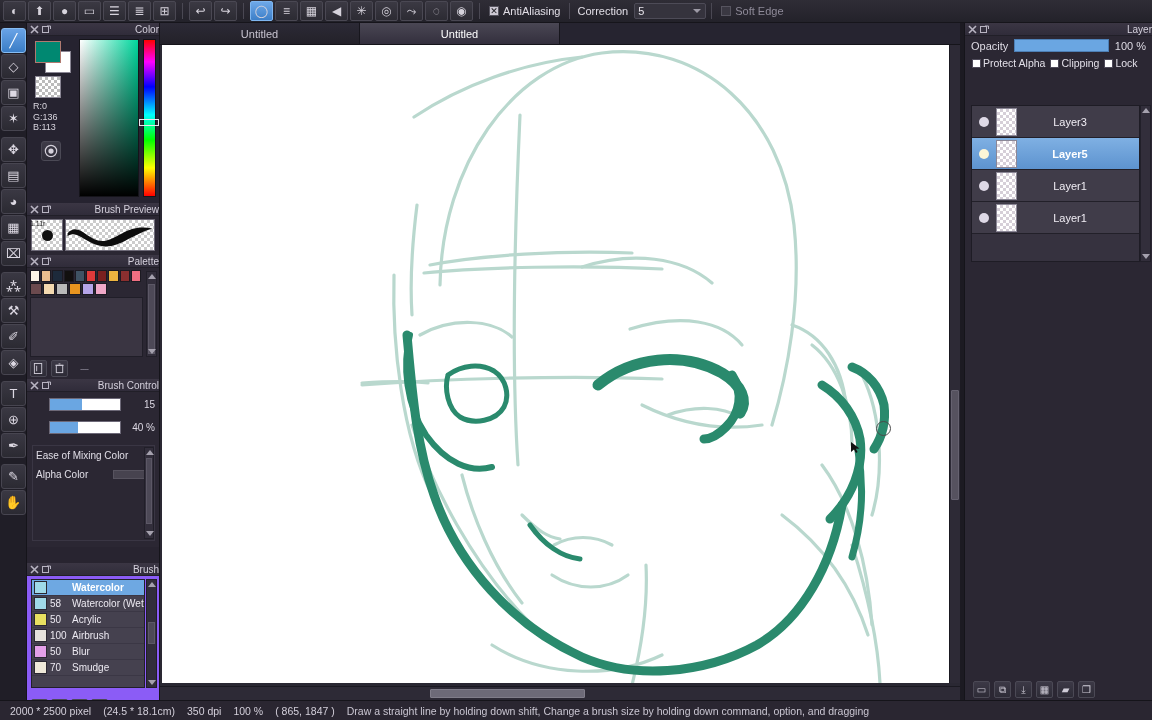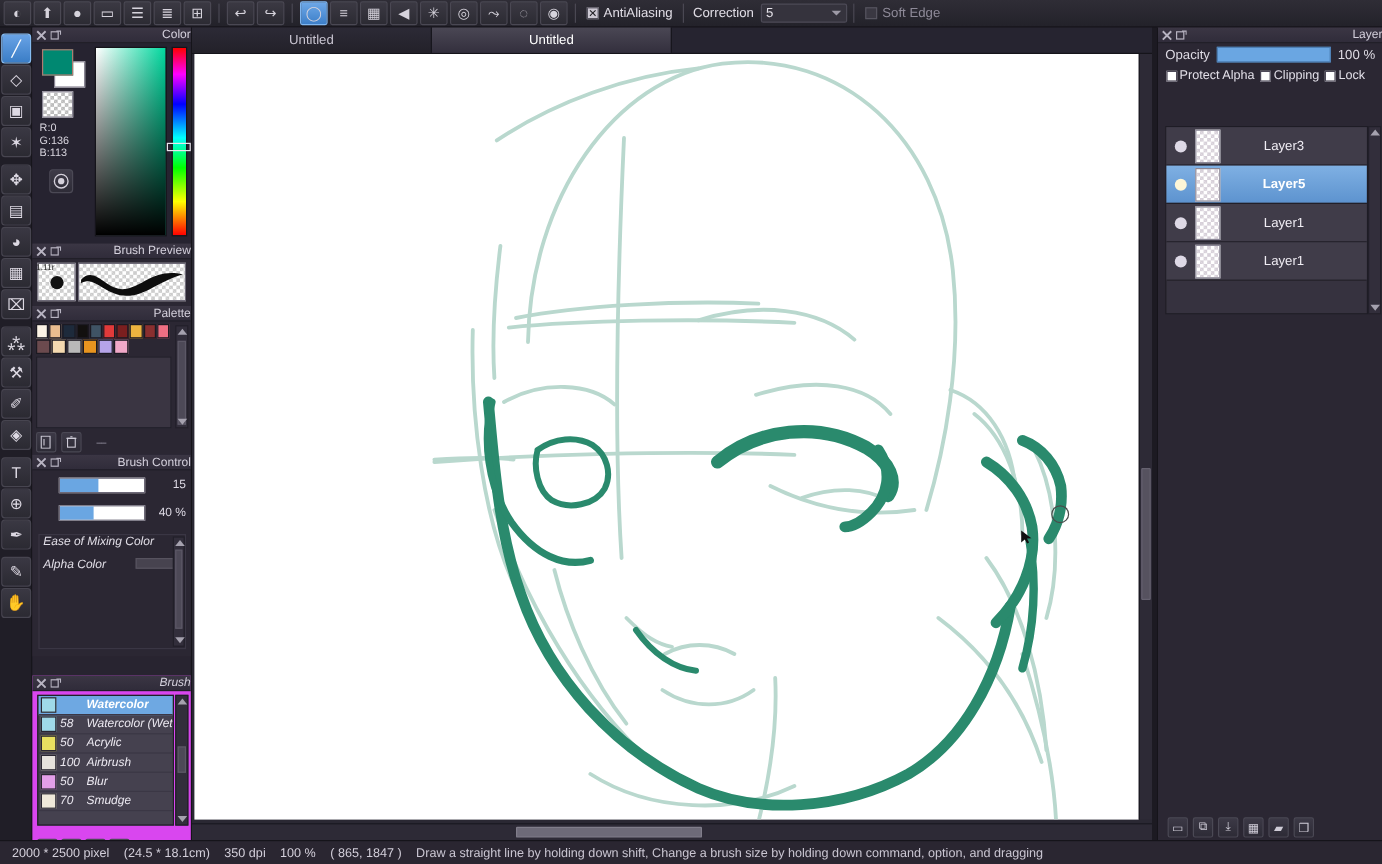--- a/index.html
+++ b/index.html
@@ -182,34 +182,34 @@
   .slider-row { position: absolute; left: 22px; right: 4px; display: flex; align-items: center; gap: 4px; }
   .slider {
     flex: 1; height: 13px; background: #fff; border: 1px solid #6d6978; position: relative;
   }
   .slider .fill { position: absolute; left: 0; top: 0; bottom: 0; background: #6aa6e2; }
   .slider-val { width: 30px; font-size: 10px; color: #ddd9e4; text-align: right; }
   .bc-list {
     position: absolute; left: 5px; right: 4px; top: 66px; bottom: 6px;
     background: #2b2733; border: 1px solid #3a3644;
   }
-  .bc-item { height: 19px; display: flex; align-items: flex-start; padding: 0 3px;
-             font-size: 10px; color: #e0dde6; font-style: italic; }
+  .bc-item { height: 19px; display: flex; align-items: center; padding: 0 3px;
+             font-size: 10px; color: #e0dde6; }
   .bc-swatch { width: 38px; height: 9px; background: #47434f; border: 1px solid #57535f; margin-left: auto; }
   .bc-scroll { position: absolute; right: 5px; top: 68px; bottom: 8px; width: 10px;
                background: #322e3b; border: 1px solid #211f29; }
   .bc-scroll .thumb { position: absolute; left: 1px; right: 1px; top: 10px; bottom: 14px;
                       background: #4d4957; border: 1px solid #5c5866; }
   .tri-up, .tri-dn { position: absolute; left: 1px; border-left: 4px solid transparent;
                      border-right: 4px solid transparent; }
   .tri-up { top: 2px; border-bottom: 5px solid #a5a1ae; }
   .tri-dn { bottom: 2px; border-top: 5px solid #a5a1ae; }
 
   
-  #brushpanel { position: absolute; left: 0; right: 0; top: 540px; bottom: 0; background: #d946ef; font-style: italic; }
+  #brushpanel { position: absolute; left: 0; right: 0; top: 540px; bottom: 0; background: #8b5cf6; }
   .brush-list { position: absolute; left: 4px; right: 14px; top: 16px; bottom: 32px;
                 background: #45414f; border: 1px solid #211f29; overflow: hidden; }
   .brush-item { height: 16px; display: flex; align-items: center; font-size: 10px;
                 color: #ece9f1; border-bottom: 1px solid #3b3745; }
   .brush-item.sel { background: #6ea8e2; color: #fff; font-weight: bold; }
   .bi-sw { width: 13px; height: 13px; margin: 0 3px 0 2px; border: 1px solid #2a2731; flex: none; }
   .bi-num { width: 22px; text-align: left; flex: none; }
   .bi-name { overflow: hidden; white-space: nowrap; }
   .brush-scroll { position: absolute; right: 2px; top: 16px; width: 11px; bottom: 32px;
                   background: #322e3b; border: 1px solid #211f29; }

